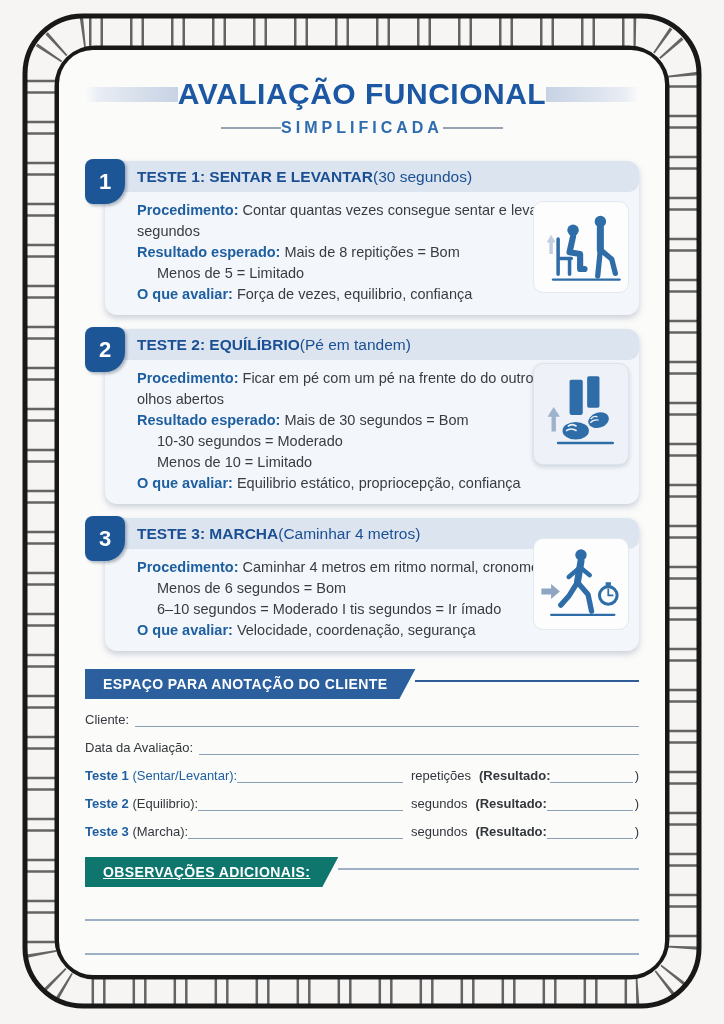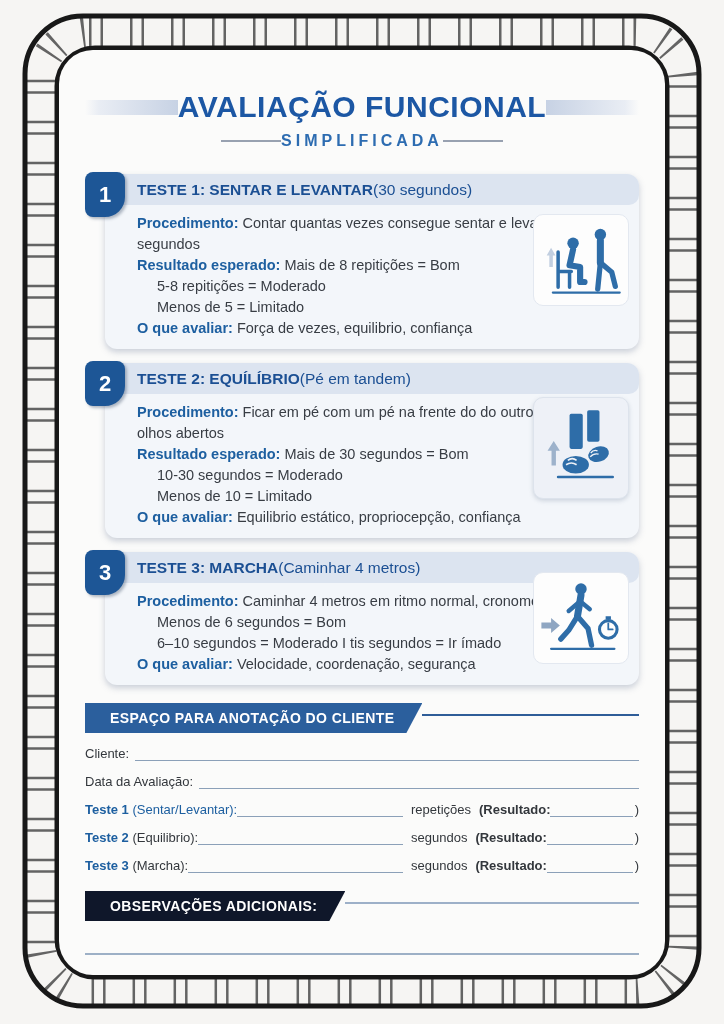--- a/index.html
+++ b/index.html
@@ -4,21 +4,21 @@
 <style>
   html,body{margin:0;padding:0;}
   body{font-family:"Liberation Sans", sans-serif;}
   .stage{position:relative;width:724px;height:1024px;background:#f6f5f3;overflow:hidden;}
   .frame-svg{position:absolute;left:0;top:0;}
 
   .sheet{position:absolute;left:59px;top:50px;width:606px;height:925px;background:#fbfbfa;
          border-radius:34px;box-sizing:border-box;padding:0 26px;overflow:hidden;}
 
   
-  .title-row{display:flex;align-items:center;gap:0;margin-top:40px;}
+  .title-row{display:flex;align-items:center;gap:0;margin-top:27px;}
   .title-bar{flex:1;height:15px;}
   .title-bar.left{background:linear-gradient(to left,#c7d2e4,#e9edf4 85%,rgba(233,237,244,0));}
   .title-bar.right{background:linear-gradient(to right,#c7d2e4,#e9edf4 85%,rgba(233,237,244,0));}
   .page-title{margin:0;font-size:30px;font-weight:bold;color:#1c57a4;letter-spacing:.5px;white-space:nowrap;}
   .subtitle-row{display:flex;align-items:center;justify-content:center;margin-top:8px;}
   .sub-dash{width:60px;height:2px;background:#98a1b0;}
   .page-subtitle{font-size:16px;font-weight:600;color:#2d6cb1;letter-spacing:4px;}
 
   
   .card{position:relative;margin-top:14px;}
@@ -36,22 +36,22 @@
   .card-body p{margin:0;}
   .lead{color:#1d5fa0;font-weight:bold;}
   .indent{padding-left:20px;}
   .icon-box{position:absolute;right:10px;top:40px;width:94px;height:90px;background:#fdfdfd;
             border:1px solid #e3e8f0;border-radius:10px;display:flex;align-items:center;justify-content:center;}
   .icon-box.gray{background:#eef1f7;border-color:#dde3ec;top:34px;height:100px;box-shadow:0 2px 4px rgba(120,135,160,.3);}
 
   
   .section-row{display:flex;align-items:flex-start;margin-top:18px;}
   .banner{background:#2b5f9d;color:#fff;font-weight:bold;font-size:14px;letter-spacing:.4px;
-          padding:7px 28px 7px 25px;clip-path:polygon(0 0,100% 0,calc(100% - 16px) 100%,0 100%);white-space:nowrap;}
-  .banner.light{background:#0f172a;}
+          padding:7px 28px 7px 18px;clip-path:polygon(0 0,100% 0,calc(100% - 16px) 100%,0 100%);white-space:nowrap;}
+  .banner.light{background:#0f766e;text-decoration:underline;}
   .banner-line{flex:1;height:2px;background:#2f5d98;margin-top:11px;}
   .banner-line.light{background:#9db0c8;}
 
   
   .form-area{margin-top:4px;}
   .form-row{display:flex;align-items:baseline;font-size:13px;color:#33373c;margin-top:13px;}
   .fill{border-bottom:1.5px solid #8ba0b8;height:13px;align-self:flex-end;}
   .grow{flex:1;}
   .row-left{display:flex;width:318px;flex-shrink:0;align-items:baseline;}
   .test-bold{color:#1d5fa0;font-weight:bold;white-space:pre;}
@@ -93,21 +93,20 @@
       <div class="badge">1</div>
       <div class="card-inner">
         <div class="card-header">
           <span class="h-bold">TESTE 1: SENTAR E LEVANTAR</span>
             <span> (30 segundos)</span>
         </div>
         <div class="card-body">
           <div class="card-text">
             <p><span class="lead">Procedimento:</span><span> Contar quantas vezes consegue sentar e levantar em 30 segundos</span></p>
             <p><span class="lead">Resultado esperado:</span><span> Mais de 8 repitições = Bom</span></p>
-            <p class="indent">5-8 repitições = Moderado</p>
             <p class="indent">Menos de 5 = Limitado</p>
             <p><span class="lead">O que avaliar:</span><span> Força de vezes, equilibrio, confiança</span></p>
           </div>
         </div>
         <div class="icon-box">
           <svg width="88" height="84" viewBox="0 0 100 90">
             <path d="M11 40 l5 -9 5 9 h-3 v13 h-4 v-13 z" fill="#c2cfe0"></path>
             <path d="M24 36 v40 M24 58 h15 M37 58 v18" stroke="#2e6da8" stroke-width="4" fill="none" stroke-linecap="round"></path>
             <circle cx="41" cy="26" r="6.5" fill="#2e6da8"></circle>
             <path d="M41 33 L37 51 L49 53 L49 70 L54 70" stroke="#2e6da8" stroke-width="7" fill="none" stroke-linecap="round" stroke-linejoin="round"></path>

